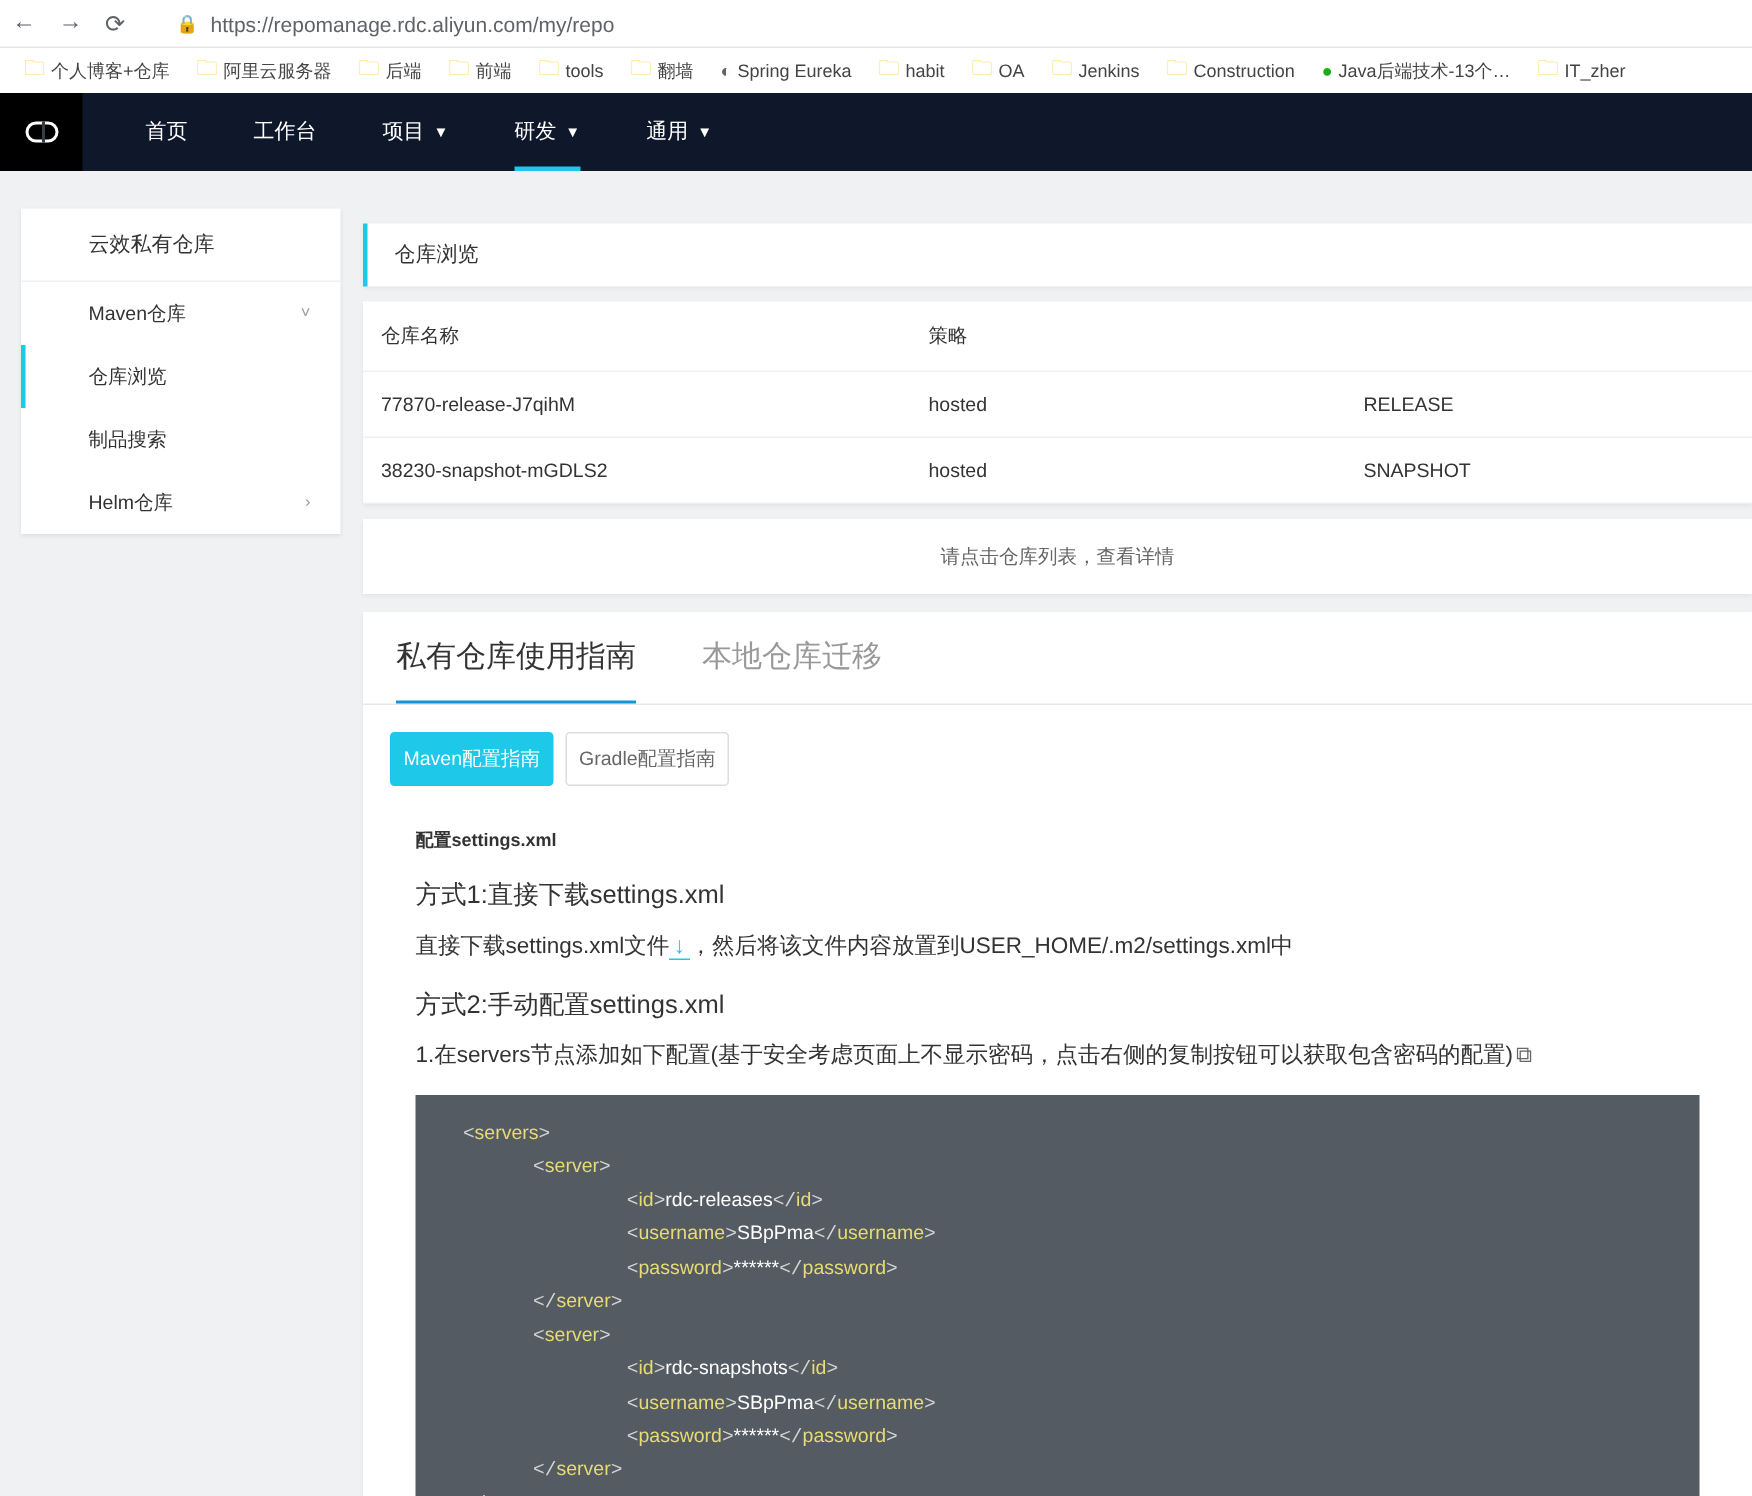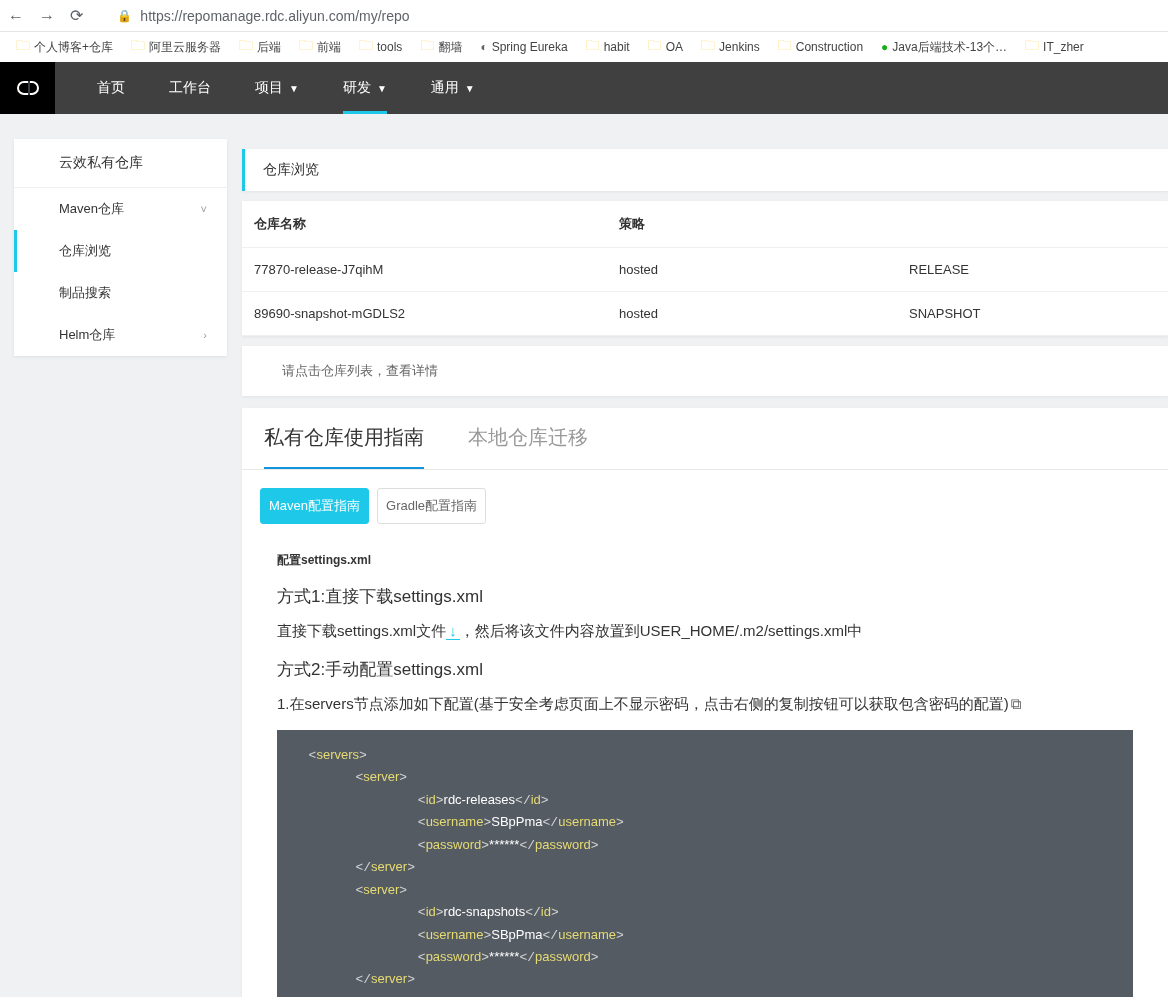--- a/index.html
+++ b/index.html
@@ -6,44 +6,44 @@
 body{background:#f0f1f3;font-size:13px;color:#333;width:1168px}
 .browser-bar{background:#fff;height:32px;display:flex;align-items:center;padding:0 8px;gap:14px;border-bottom:1px solid #e5e5e5}
 .browser-bar .nav-icons{display:flex;gap:15px;color:#5f6368;font-size:16px}
 .browser-bar .url{display:flex;align-items:center;gap:8px;color:#5f6368;font-size:14px;padding-left:20px}
 .browser-bar .lock{font-size:12px}
 .bookmarks{background:#fff;height:30px;display:flex;align-items:center;padding:0 10px;gap:6px}
 .bm{display:flex;align-items:center;gap:4px;padding:2px 6px;color:#444;font-size:12px;white-space:nowrap}
 .bm .folder{color:#ffd768;font-size:14px}
 .bm .globe{color:#5f6368}
 .bm .green{color:#1aad19}
-.topnav{background:#404040;height:52px;display:flex;align-items:center;color:#fff}
+.topnav{background:#0f172a;height:52px;display:flex;align-items:center;color:#fff}
 .logo{width:55px;height:52px;background:#000;display:flex;align-items:center;justify-content:center}
 .logo-icon{width:22px;height:14px;border:2px solid #fff;border-radius:7px;position:relative}
 .logo-icon::before{content:"";position:absolute;left:50%;top:-2px;bottom:-2px;width:2px;background:#373d41}
 .nav-items{display:flex;margin-left:20px}
 .nav-item{padding:0 22px;height:52px;display:flex;align-items:center;gap:6px;font-size:14px;color:#fff;position:relative}
 .nav-item.active::after{content:"";position:absolute;bottom:0;left:22px;right:22px;height:3px;background:#1dc8e9}
 .caret{font-size:10px}
 .layout{display:flex}
 .sidebar{width:213px;background:#fff;margin:25px 0 0 14px;box-shadow:0 1px 3px rgba(0,0,0,.08);align-self:flex-start}
 .sb-title{padding:15px 0 15px 45px;font-size:14px;color:#333;border-bottom:1px solid #f0f0f0}
 .sb-item{padding:12px 0 12px 45px;font-size:13px;color:#333;display:flex;align-items:center;justify-content:space-between;padding-right:20px;position:relative}
 .sb-item.active{border-left:3px solid #1dc8e9;padding-left:42px}
 .sb-caret{color:#999;font-size:11px}
 .main{flex:1;margin:25px 0 0 15px}
 .card{background:#fff;box-shadow:0 1px 3px rgba(0,0,0,.06)}
 .card-title{padding:12px 18px;border-left:3px solid #1dc8e9;font-size:14px;color:#333;margin:10px 0}
 .table{width:100%;margin-top:10px}
 .th-row,.td-row{display:flex;padding:14px 12px;border-bottom:1px solid #f0f0f0}
-.th-row{font-weight:700}
+.th-row{font-weight:400}
 .col-name{width:365px}
 .col-type{width:290px}
 .col-policy{flex:1}
-.hint{text-align:left;padding:16px 40px;color:#666;margin-top:10px;background:#fff}
+.hint{text-align:center;padding:16px 40px;color:#666;margin-top:10px;background:#fff}
 .tabs{display:flex;border-bottom:1px solid #e8e8e8}
 .tab{padding:16px 0;margin:0 22px;font-size:20px;color:#999;cursor:pointer}
 .tab.active{color:#333;border-bottom:2px solid #1296db}
 .subtabs{display:flex;gap:8px;padding:18px 18px}
 .subtab{padding:8px 8px;font-size:13px;border:1px solid #ddd;border-radius:3px;background:#fff;color:#666;cursor:pointer}
 .subtab.active{background:#1dc8e9;border-color:#1dc8e9;color:#fff}
 .content{padding:0 35px 20px}
 .h2{font-size:12px;font-weight:600;margin:10px 0 16px}
 .h3{font-size:17px;margin:6px 0 10px}
 .p{font-size:15px;color:#333;margin-bottom:14px;line-height:1.7}
@@ -180,21 +180,21 @@
         <div class="col-name">仓库名称</div>
         <div class="col-policy">策略</div>
       </div>
       <div id="table-body">
           <div class="td-row">
             <div class="col-name">77870-release-J7qihM</div>
             <div class="col-type">hosted</div>
             <div class="col-policy">RELEASE</div>
           </div>
           <div class="td-row">
-            <div class="col-name">89690-snapshot-mGDLS2</div>
+            <div class="col-name">38230-snapshot-mGDLS2</div>
             <div class="col-type">hosted</div>
             <div class="col-policy">SNAPSHOT</div>
           </div>
         </div>
     </div>
 
     <div class="card hint">请点击仓库列表，查看详情</div>
 
     <div class="card" style="margin-top:12px">
       <div class="tabs" id="tabs">

